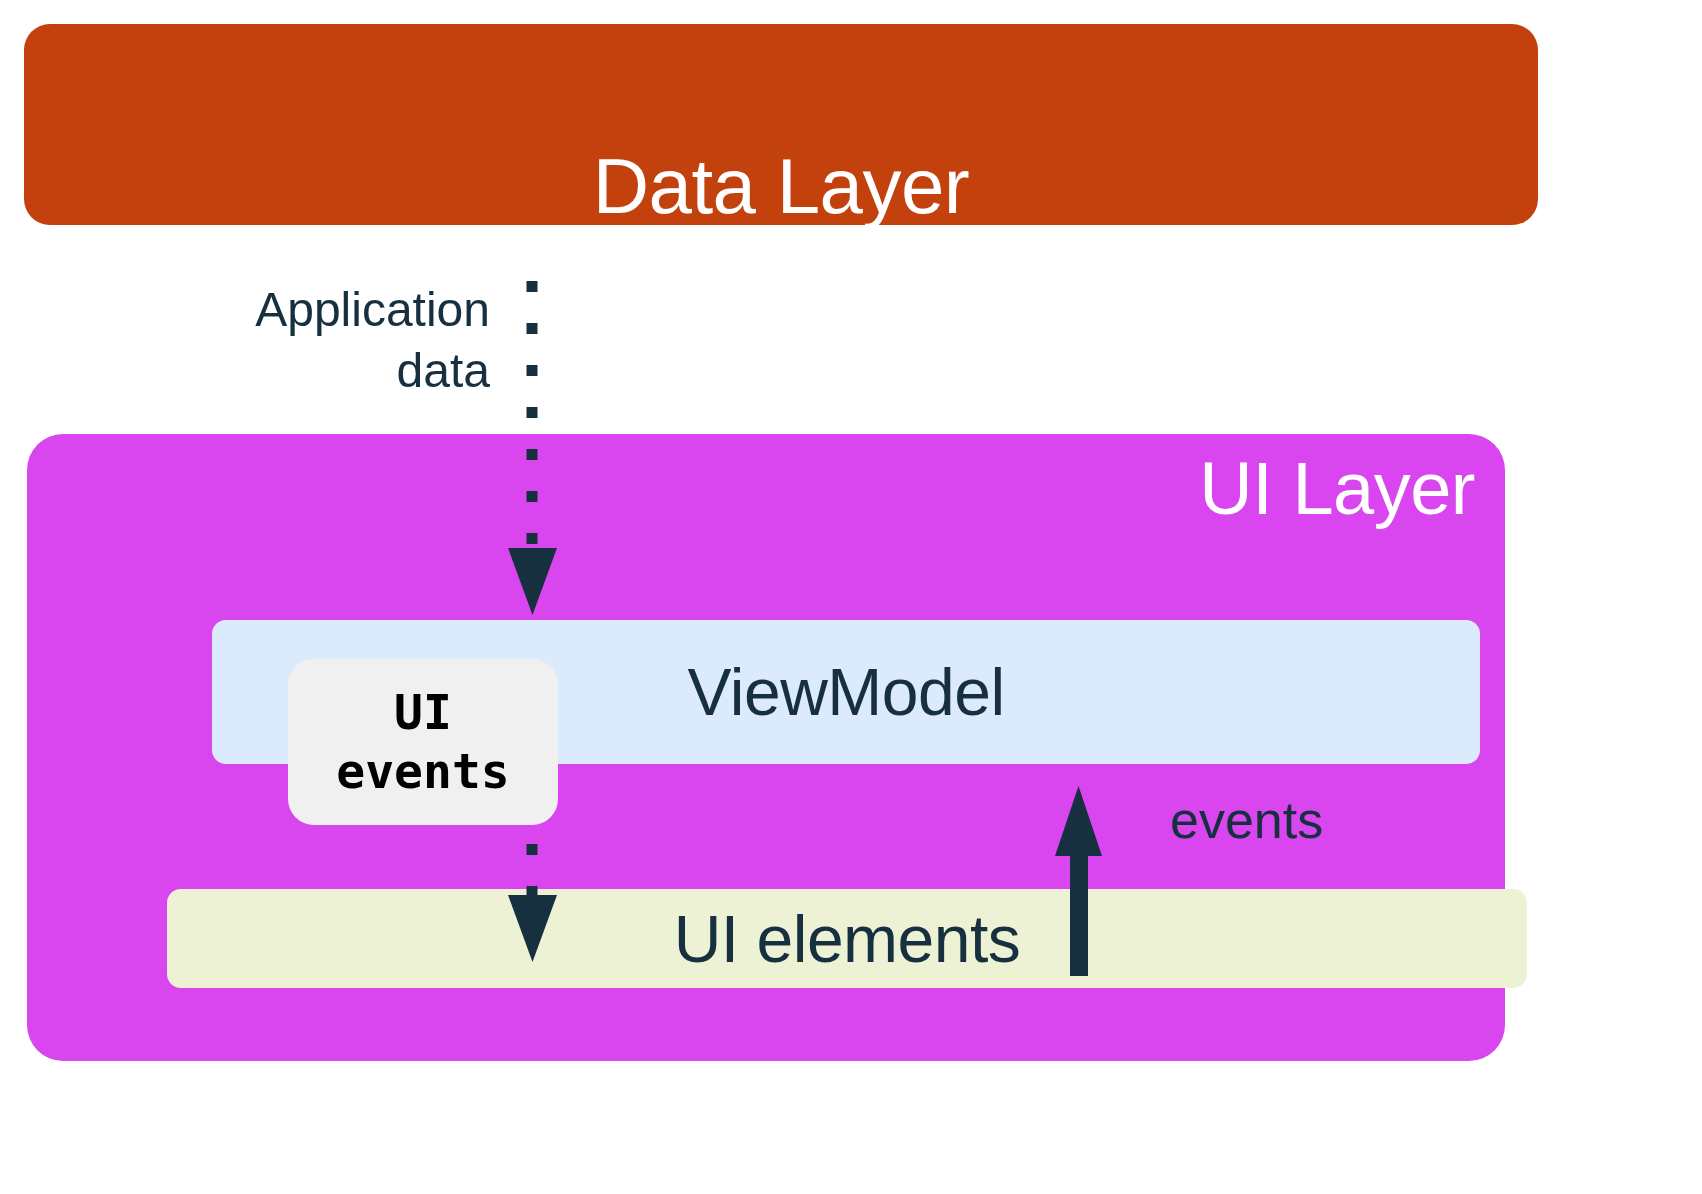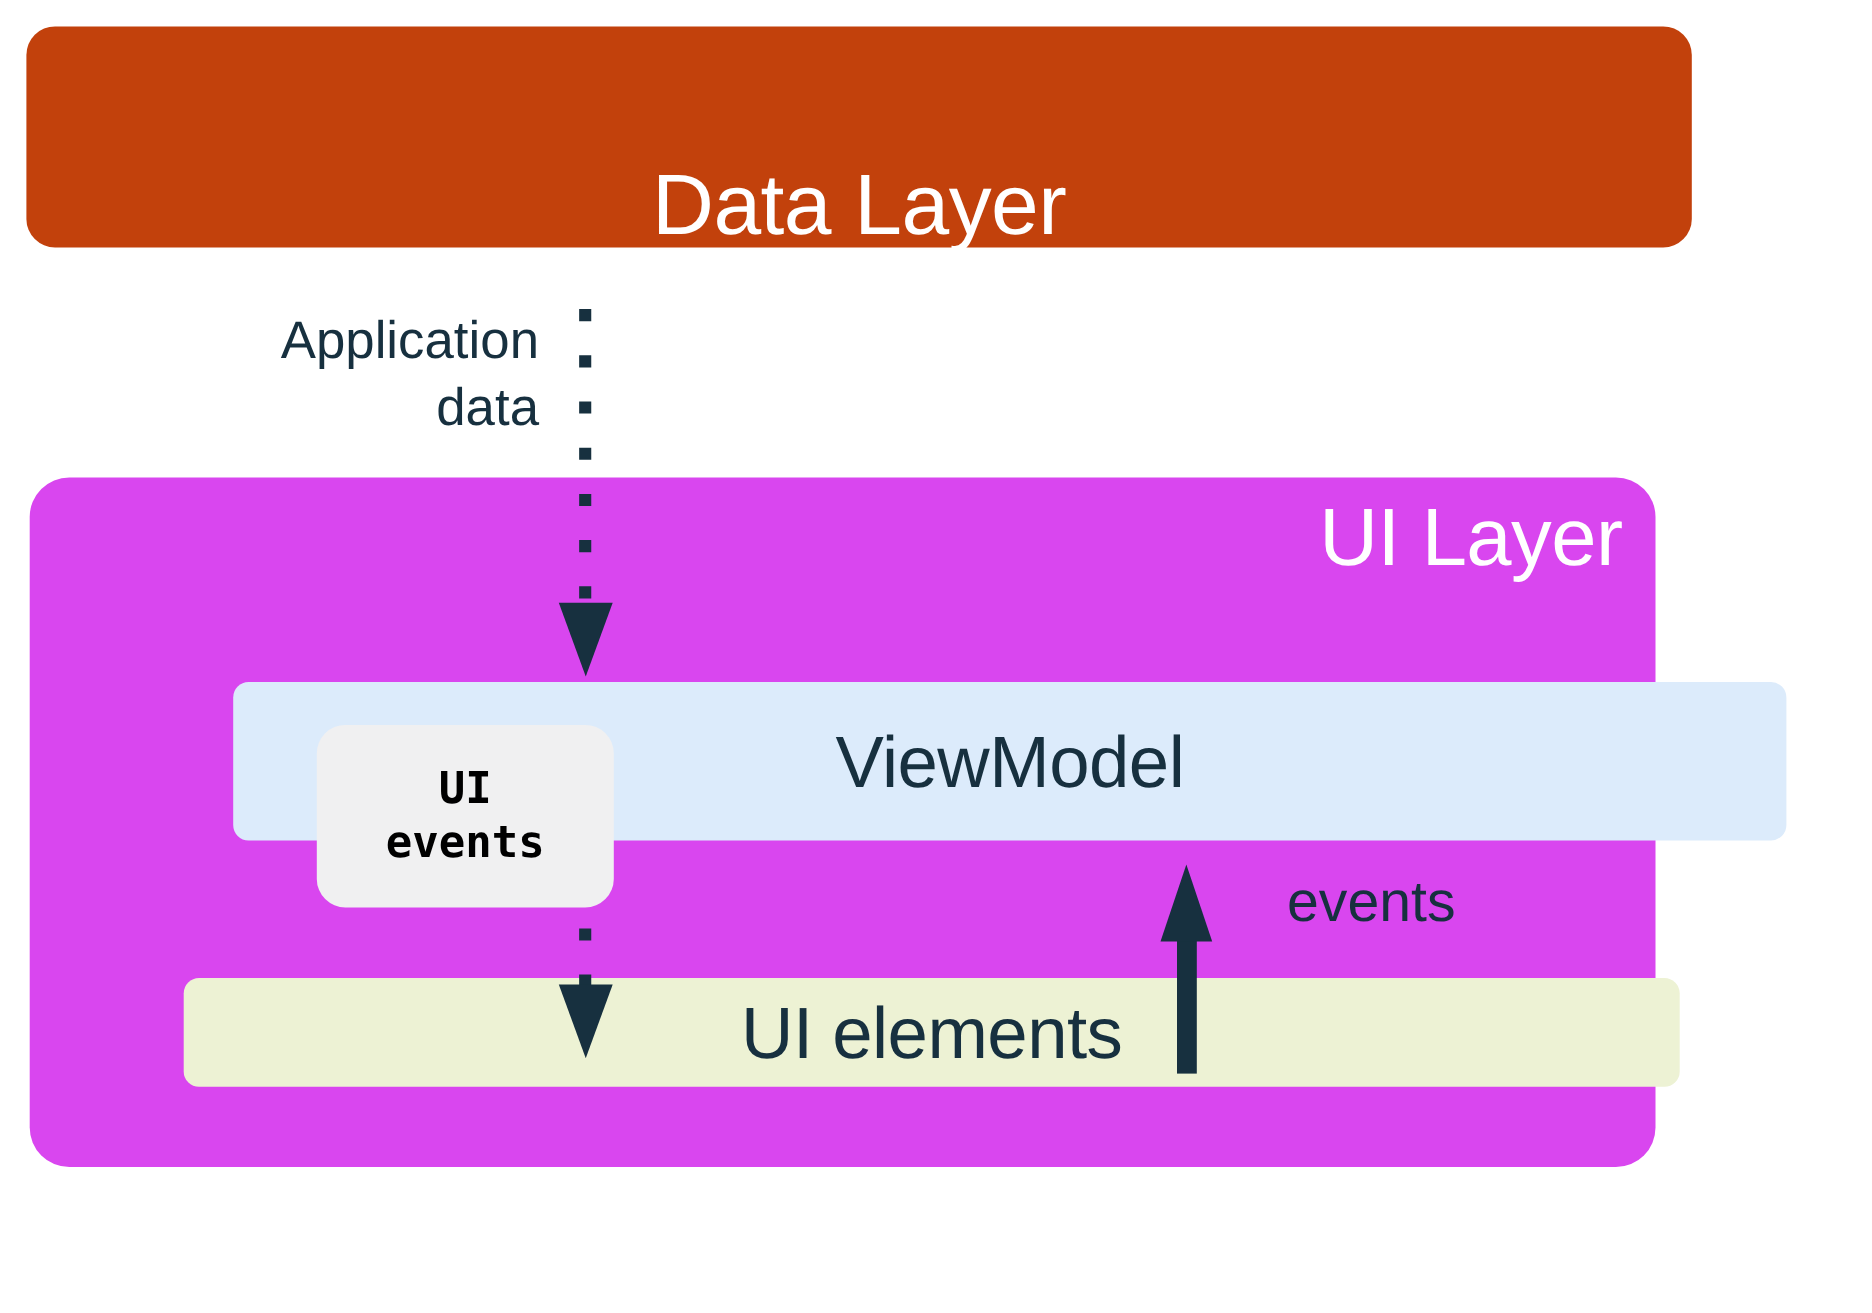--- a/index.html
+++ b/index.html
@@ -77,21 +77,21 @@
     font-weight: 400;
     letter-spacing: -0.5px;
     line-height: 1;
   }
 
   
   .viewmodel-box {
     position: absolute;
     left: 185px;
     top: 186px;
-    width: 1412px;
+    width: 1268px;
     height: 144px;
     background: #DCEBFB;
     border-radius: 14px;
   }
   .viewmodel-label {
     position: absolute;
     left: 0;
     top: 0;
     width: 100%;
     height: 100%;
@@ -115,21 +115,21 @@
     border-radius: 26px;
     display: flex;
     flex-direction: column;
     align-items: center;
     justify-content: center;
     z-index: 4;
   }
   .ui-state-line {
     font-family: "DejaVu Sans Mono", "Liberation Mono", monospace;
     font-weight: bold;
-    font-size: 40px;
+    font-size: 48px;
     color: #000000;
     line-height: 1.22;
   }
 
   
   .ui-elements-box {
     position: absolute;
     left: 140px;
     top: 455px;
     width: 1360px;

